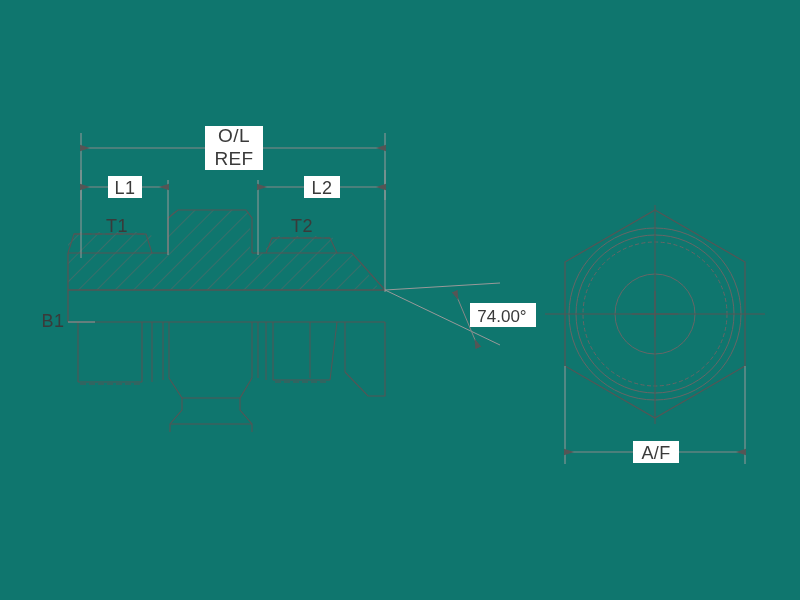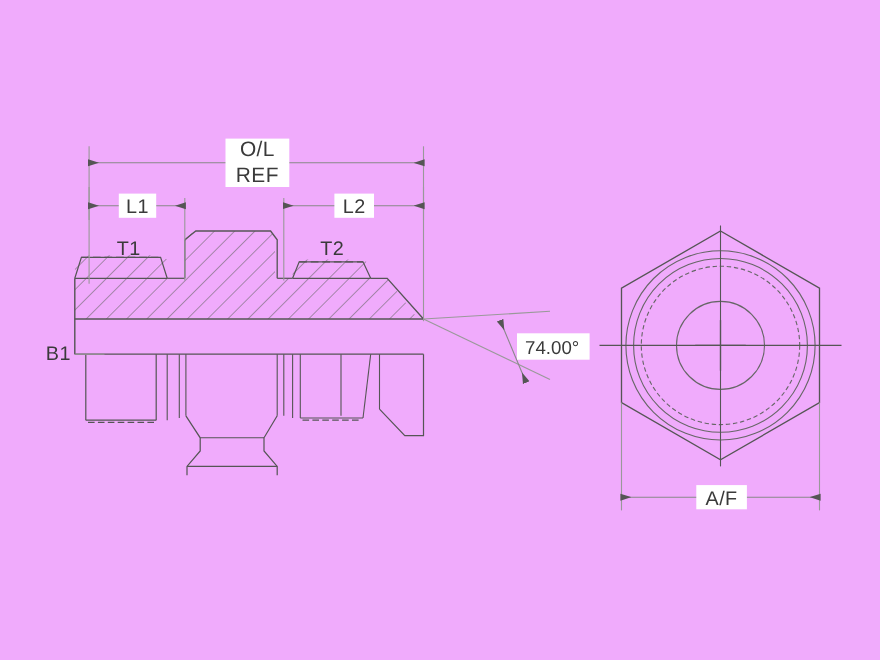--- a/index.html
+++ b/index.html
@@ -11,21 +11,21 @@
   body {
     width: 800px;
     height: 600px;
     overflow: hidden;
     font-family: "Liberation Sans", sans-serif;
   }
   #drawing-root {
     position: relative;
     width: 800px;
     height: 600px;
-    background: #f0abfc;
+    background: #0f766e;
   }
   svg#cad-canvas {
     position: absolute;
     top: 0;
     left: 0;
     width: 800px;
     height: 600px;
     display: block;
   }
   .dim-text {

